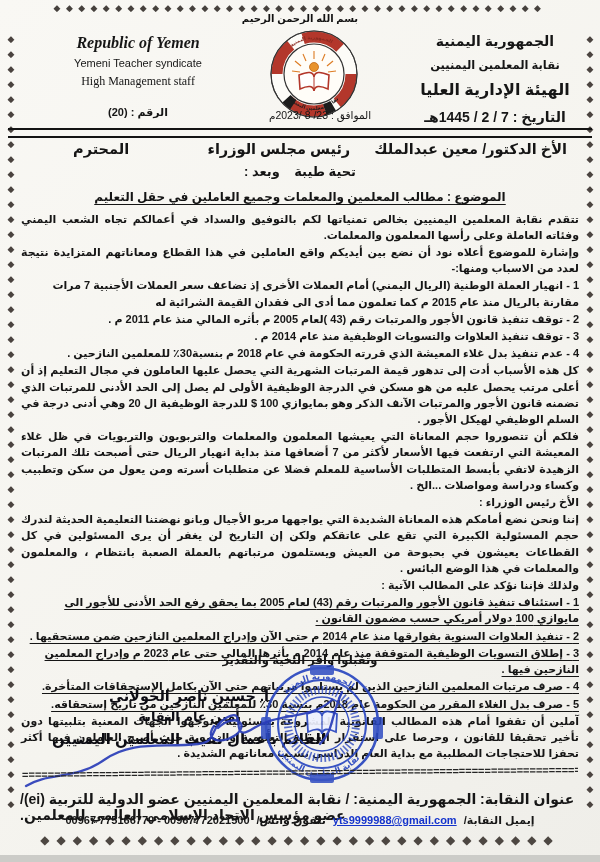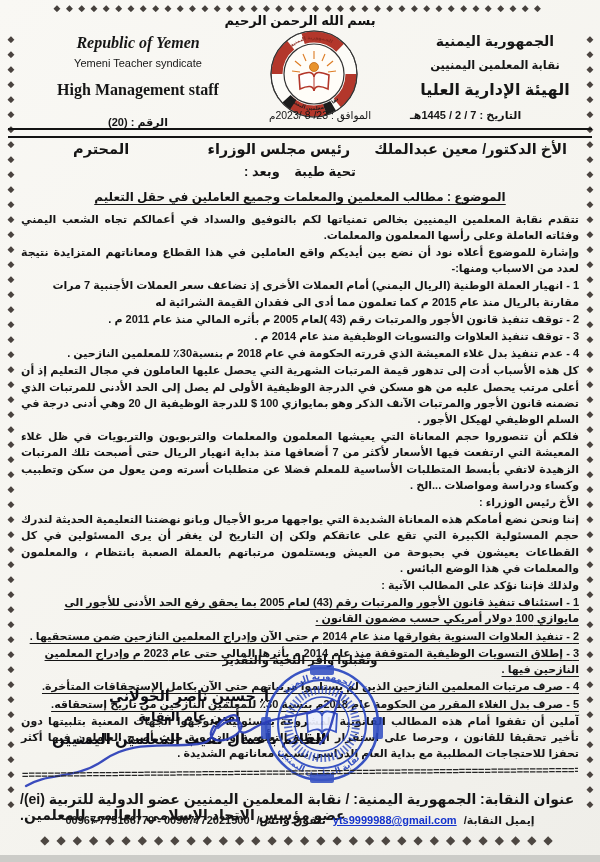--- a/index.html
+++ b/index.html
@@ -17,32 +17,32 @@
   .b-bottom{top:833px;font-size:12px;letter-spacing:7px;color:#4d4742;}
   .b-left,.b-right{position:absolute;top:18px;height:812px;width:15px;color:#4a433f;
     writing-mode:vertical-rl;text-orientation:upright;font-size:9px;letter-spacing:5px;
     overflow:hidden;text-align:center;line-height:15px;}
   .b-left{left:3px;}
   .b-right{right:3px;}
   .scan-edge{position:absolute;left:0;right:0;bottom:0;height:7px;background:#ccccc8;}
 
   
   .bismillah{position:absolute;top:13px;left:0;right:0;text-align:center;
-    font-size:13px;font-weight:900;direction:rtl;color:#111;}
+    font-size:10px;font-weight:900;direction:rtl;color:#111;}
   .hdr-right{position:absolute;top:33px;right:20px;width:170px;text-align:center;direction:rtl;}
   .hdr-right .l1{font-size:14px;font-weight:900;}
   .hdr-right .l2{font-size:11.5px;font-weight:900;margin-top:9px;}
   .hdr-right .l3{font-size:16px;font-weight:900;margin-top:8px;}
-  .hdr-right .l4{font-size:11px;font-weight:bold;margin-top:10px;text-align:left;}
+  .hdr-right .l4{font-size:14px;font-weight:bold;margin-top:10px;text-align:center;}
   .hdr-left{position:absolute;top:34px;left:32px;width:212px;text-align:center;}
   .hdr-left .e1{font-family:"Liberation Serif","DejaVu Serif",serif;font-style:italic;
     font-weight:bold;font-size:16px;}
   .hdr-left .e2{font-size:11px;margin-top:5px;}
-  .hdr-left .e3{font-family:"Liberation Serif","DejaVu Serif",serif;font-weight:bold;
-    font-size:16px;margin-top:12px;}
+  .hdr-left .e3{font-family:"Liberation Serif","DejaVu Serif",serif;font-weight:normal;
+    font-size:12px;margin-top:5px;}
   .hdr-left .e4{font-size:11px;font-weight:bold;margin-top:17px;direction:rtl;}
   .date-g{position:absolute;top:109px;left:235px;width:170px;text-align:center;direction:rtl;
     font-size:10.5px;font-weight:normal;}
   .logo{position:absolute;left:269px;top:29px;}
   .dbl-line{position:absolute;top:128px;left:8px;right:8px;height:6px;
     border-top:2.5px solid #141414;border-bottom:2.5px solid #141414;}
 
   
   .letter{position:absolute;top:138px;right:21px;left:21px;direction:rtl;
     font-size:11px;font-weight:bold;line-height:16.2px;color:#151515;}

